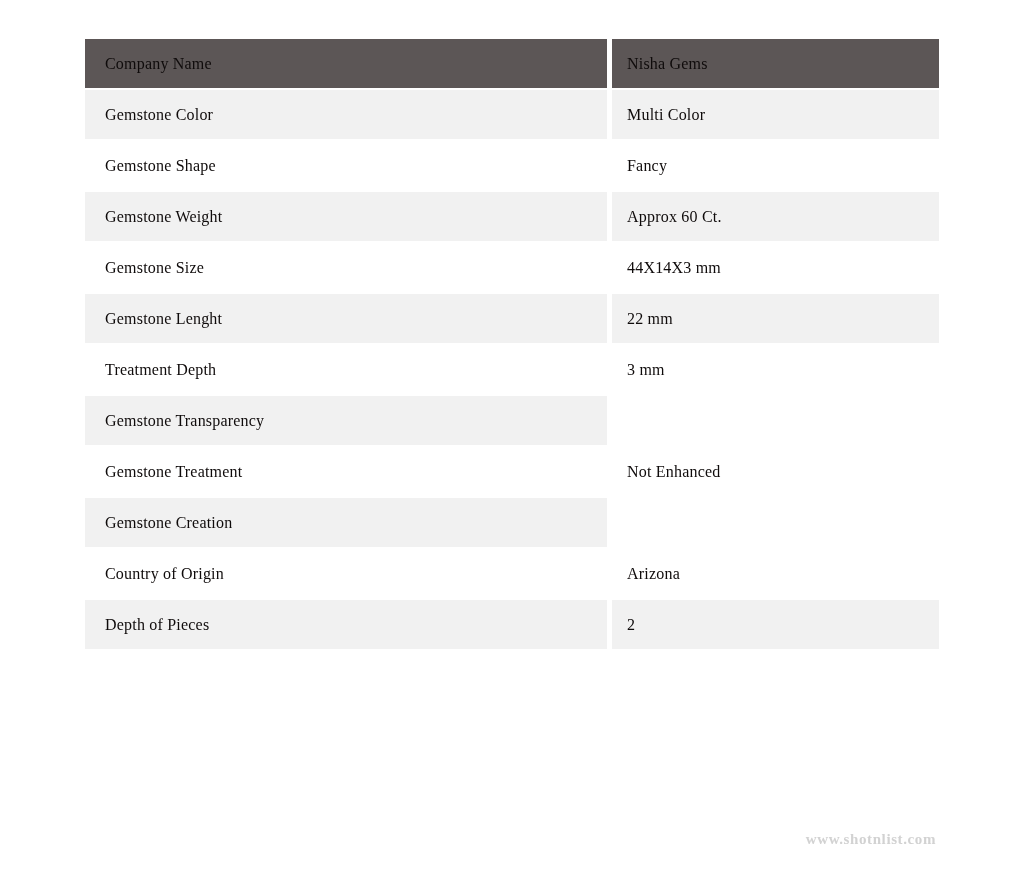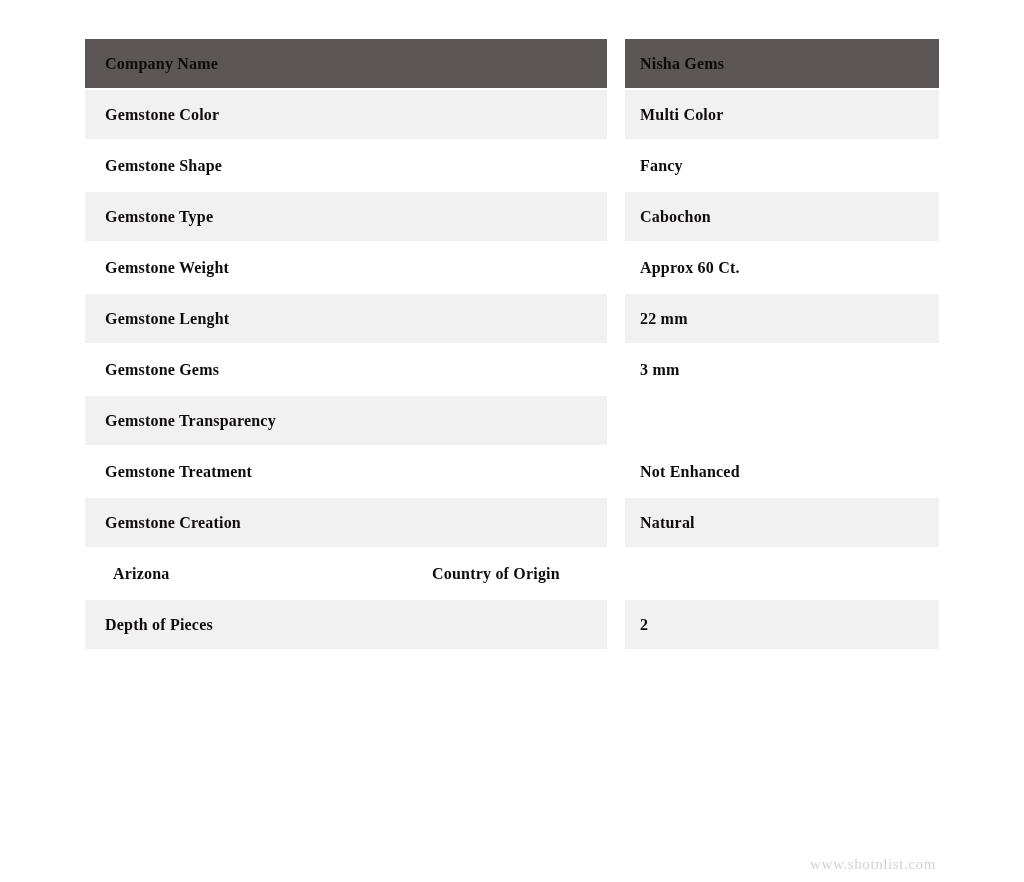--- a/index.html
+++ b/index.html
@@ -24,53 +24,51 @@
   .row {
     display: flex;
     height: 49px;
     margin-bottom: 2px;
   }
   .cell {
     display: flex;
     align-items: center;
     box-sizing: border-box;
     font-size: 16px;
-    font-weight: bold;
+    font-weight: normal;
     color: #0f0b0b;
     letter-spacing: 0.2px;
     white-space: nowrap;
   }
   .cell.label {
     width: 527px;
     border-right: 5px solid #ffffff;
     padding-left: 20px;
   }
   .cell.value {
     flex: 1;
     padding-left: 15px;
-    margin-left: 13px;
   }
   .row.header .cell {
     background: #5c5656;
   }
   .row.data:nth-child(odd) .cell {
     background: #f1f1f1;
   }
   .row.data:nth-child(even) .cell {
     background: #ffffff;
   }
   .watermark {
     position: absolute;
     top: 831px;
     right: 88px;
     font-size: 15px;
-    font-weight: normal;
+    font-weight: bold;
     color: #d2d2d2;
     letter-spacing: 0.6px;
-    margin-top: 25px;
   }
 </style>
 </head>
 <body>
 
 <div class="page">
 
   <div class="spec-table">
 
     <div class="row header">
@@ -81,49 +79,48 @@
     <div id="rows">
         <div class="row data">
           <div class="cell label">Gemstone Color</div>
           <div class="cell value">Multi Color</div>
         </div>
         <div class="row data">
           <div class="cell label">Gemstone Shape</div>
           <div class="cell value">Fancy</div>
         </div>
         <div class="row data">
-          <div class="cell label">Gemstone Type</div>
-          <div class="cell value">Cabochon</div>
+          <div class="cell label">Gemstone Weight</div>
+          <div class="cell value">Approx 60 Ct.</div>
         </div>
         <div class="row data">
-          <div class="cell label">Gemstone Weight</div>
-          <div class="cell value">Approx 60 Ct.</div>
+          <div class="cell label">Gemstone Size</div>
+          <div class="cell value">44X14X3 mm</div>
         </div>
         <div class="row data">
           <div class="cell label">Gemstone Lenght</div>
           <div class="cell value">22 mm</div>
         </div>
         <div class="row data">
-          <div class="cell label">Gemstone Gems</div>
+          <div class="cell label">Treatment Depth</div>
           <div class="cell value">3 mm</div>
         </div>
         <div class="row data">
           <div class="cell label">Gemstone Transparency</div>
         </div>
         <div class="row data">
           <div class="cell label">Gemstone Treatment</div>
           <div class="cell value">Not Enhanced</div>
         </div>
         <div class="row data">
           <div class="cell label">Gemstone Creation</div>
-          <div class="cell value">Natural</div>
         </div>
         <div class="row data">
+          <div class="cell label">Country of Origin</div>
           <div class="cell value">Arizona</div>
-          <div class="cell label">Country of Origin</div>
         </div>
         <div class="row data">
           <div class="cell label">Depth of Pieces</div>
           <div class="cell value">2</div>
         </div>
       </div>
 
   </div>
 
   <div class="watermark">www.shotnlist.com</div>

